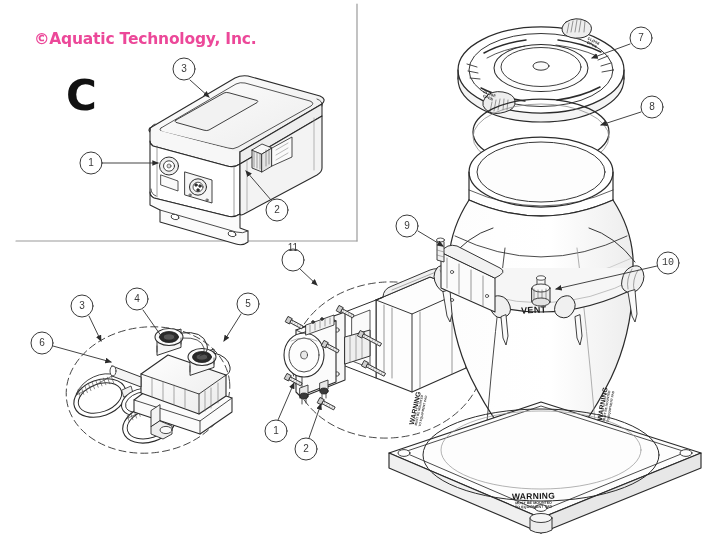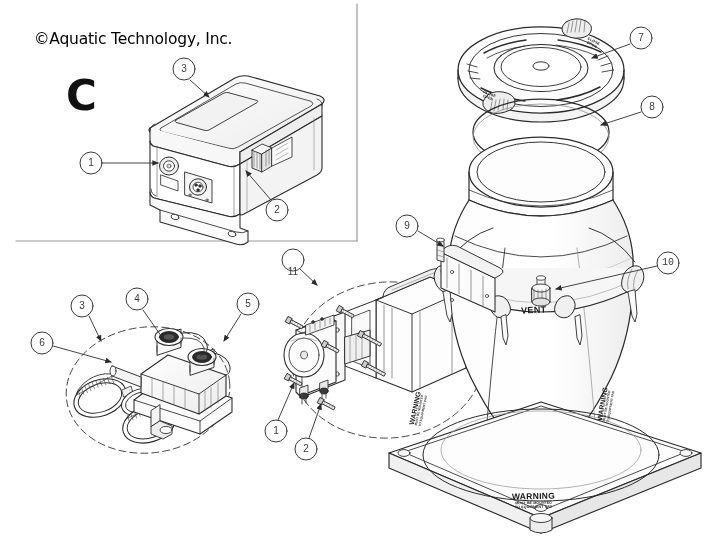--- a/index.html
+++ b/index.html
@@ -10,22 +10,22 @@
     position:relative; overflow:hidden;
     background:#ffffff;
   }
   #sheet{position:absolute; left:0; top:0; width:720px; height:555px;}
   #sheet svg{position:absolute; left:0; top:0;}
 
   .copyright{
     position:absolute;
     left:34px; top:30px;
     font-size:15.5px;
-    font-weight:normal;
-    color:#000000;
+    font-weight:bold;
+    color:#ec4899;
     letter-spacing:-0.2px;
     white-space:nowrap;
     font-family:"DejaVu Sans", sans-serif;
   }
   .section-letter{
     position:absolute;
     left:66px; top:75px;
     font-size:42px;
     font-weight:bold;
     color:#111111;
@@ -578,21 +578,21 @@
   </div>
 
   <div id="callout-numbers">
       <div class="callout-num" style="left: 80px; top: 152px;">1</div>
       <div class="callout-num" style="left: 266px; top: 199px;">2</div>
       <div class="callout-num" style="left: 173px; top: 58px;">3</div>
       <div class="callout-num" style="left: 71px; top: 295px;">3</div>
       <div class="callout-num" style="left: 126px; top: 288px;">4</div>
       <div class="callout-num" style="left: 237px; top: 293px;">5</div>
       <div class="callout-num" style="left: 31px; top: 332px;">6</div>
-      <div class="callout-num" style="left: 282px; top: 261px;">11</div>
+      <div class="callout-num" style="left: 282px; top: 237px;">11</div>
       <div class="callout-num" style="left: 265px; top: 420px;">1</div>
       <div class="callout-num" style="left: 295px; top: 438px;">2</div>
       <div class="callout-num" style="left: 630px; top: 27px;">7</div>
       <div class="callout-num" style="left: 641px; top: 96px;">8</div>
       <div class="callout-num" style="left: 396px; top: 215px;">9</div>
       <div class="callout-num" style="left: 657px; top: 252px; font-family: Liberation Mono, monospace;">10</div>
     </div>
 
 </div>
 

